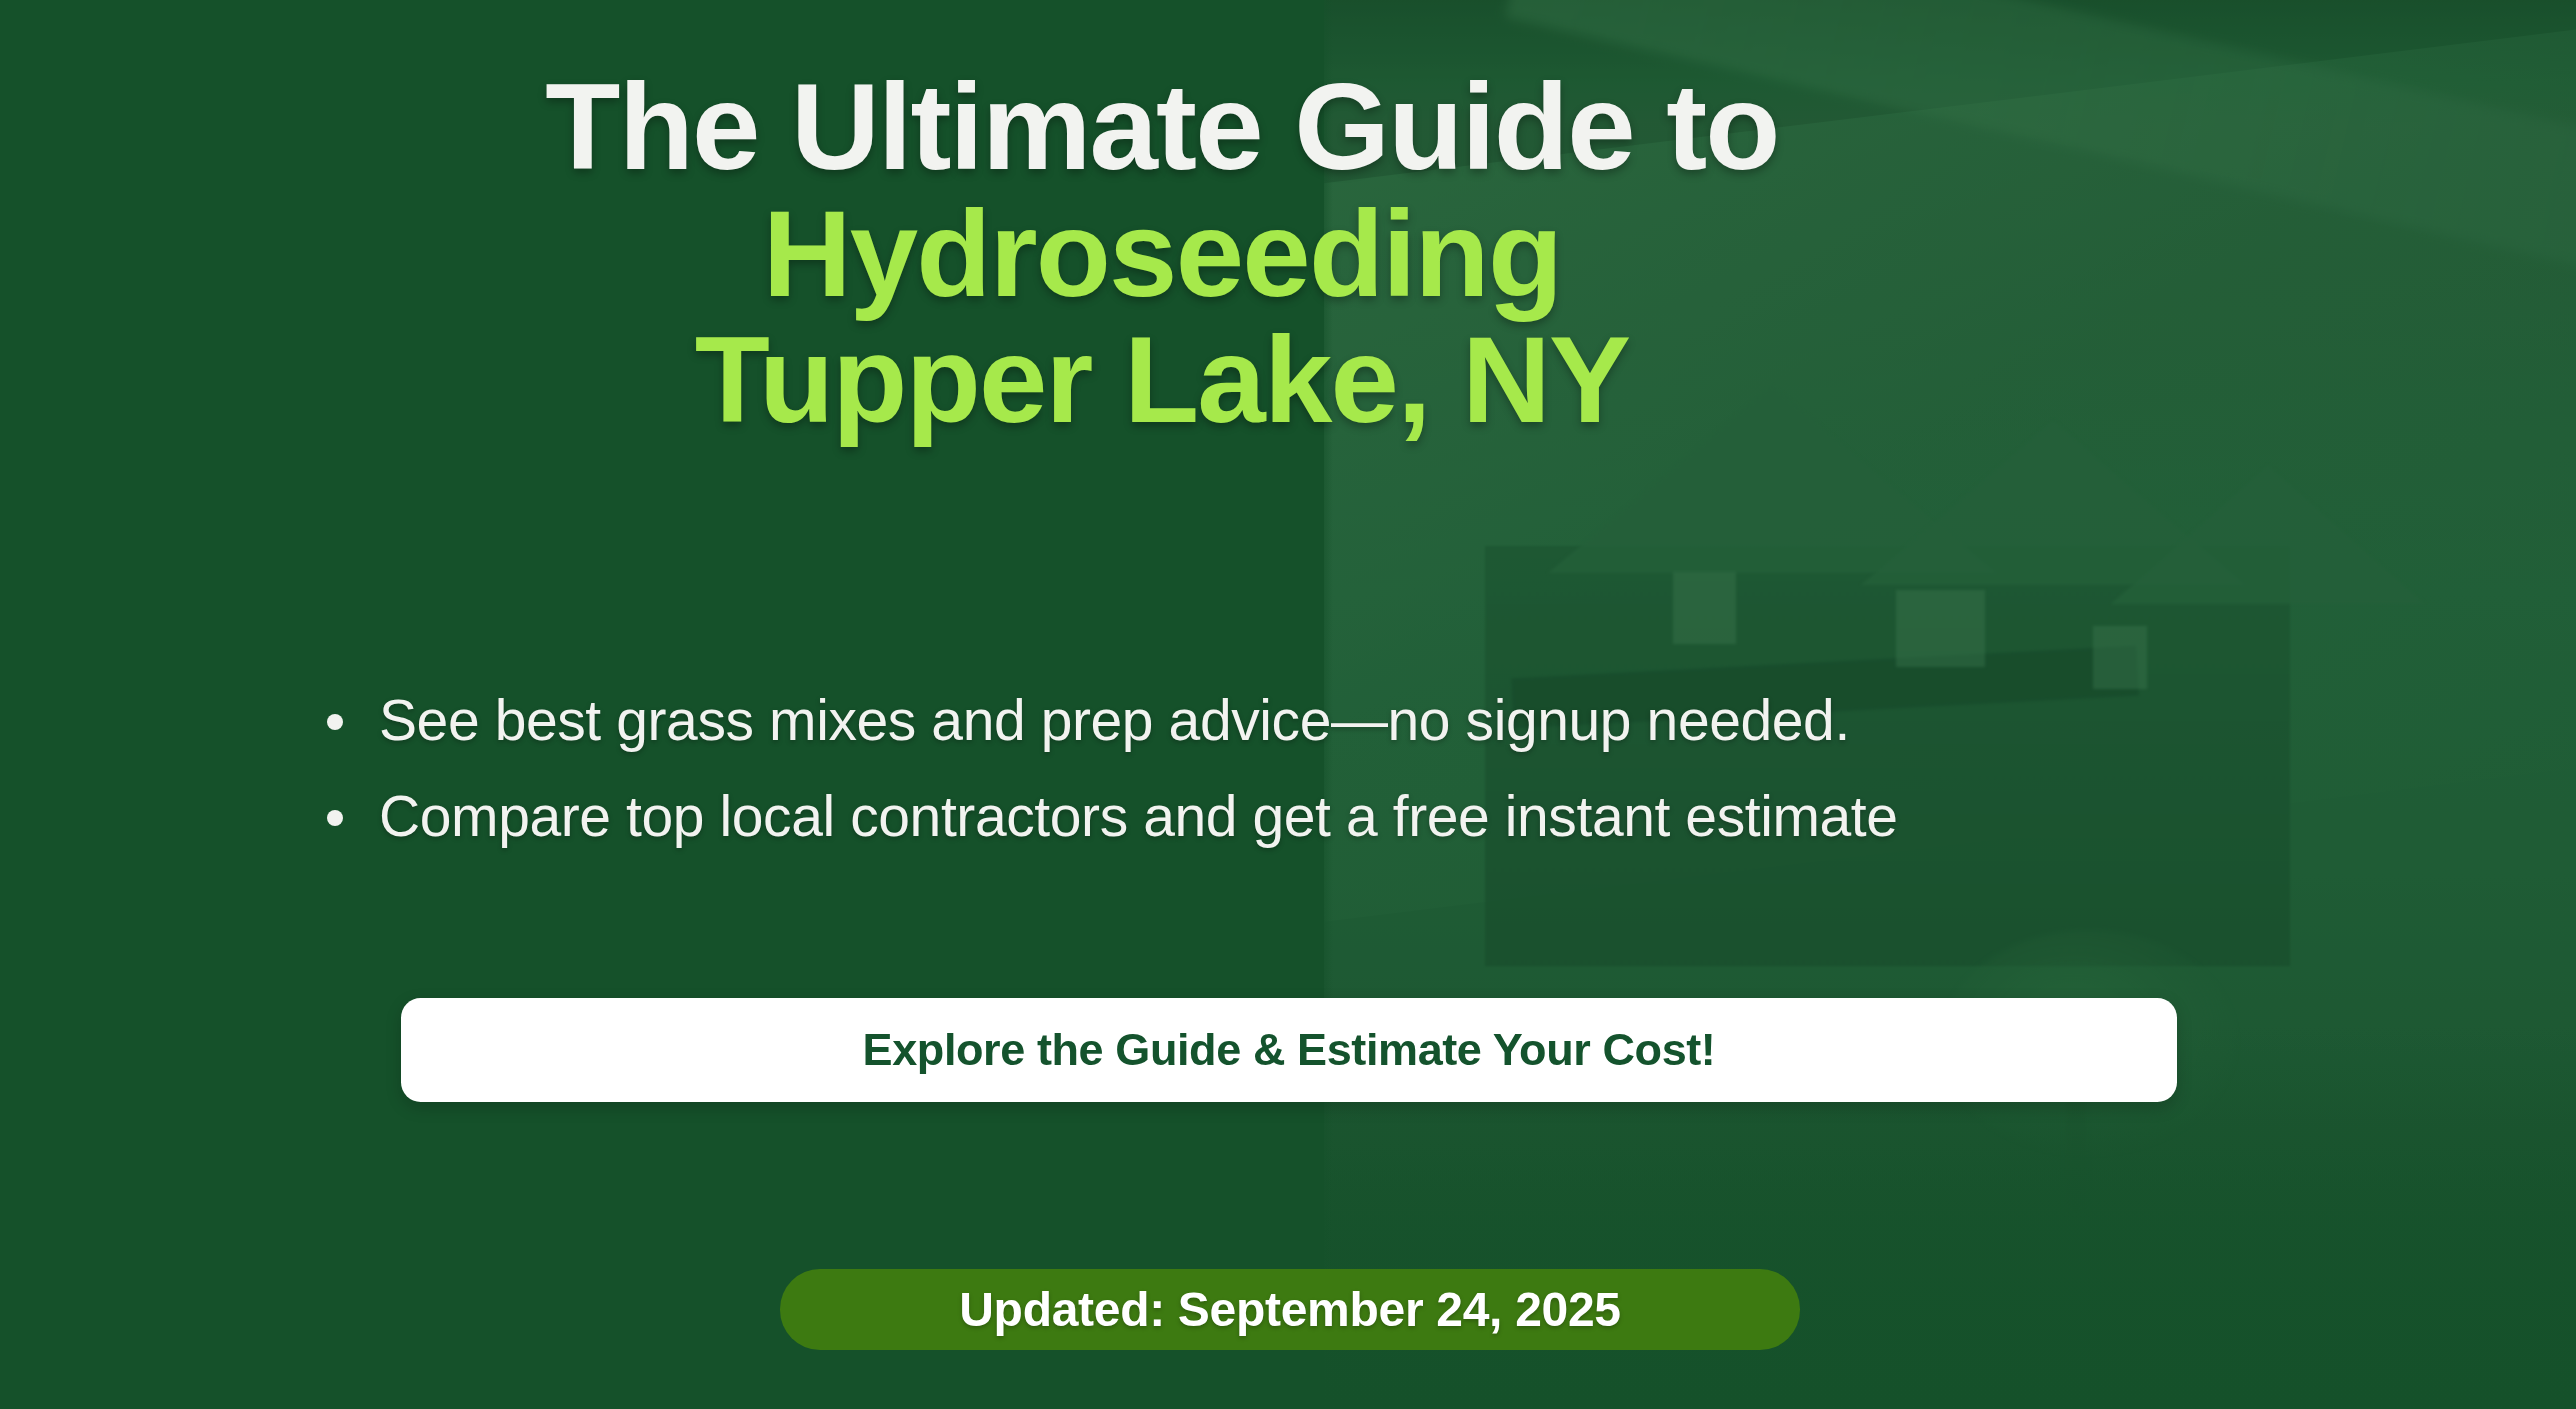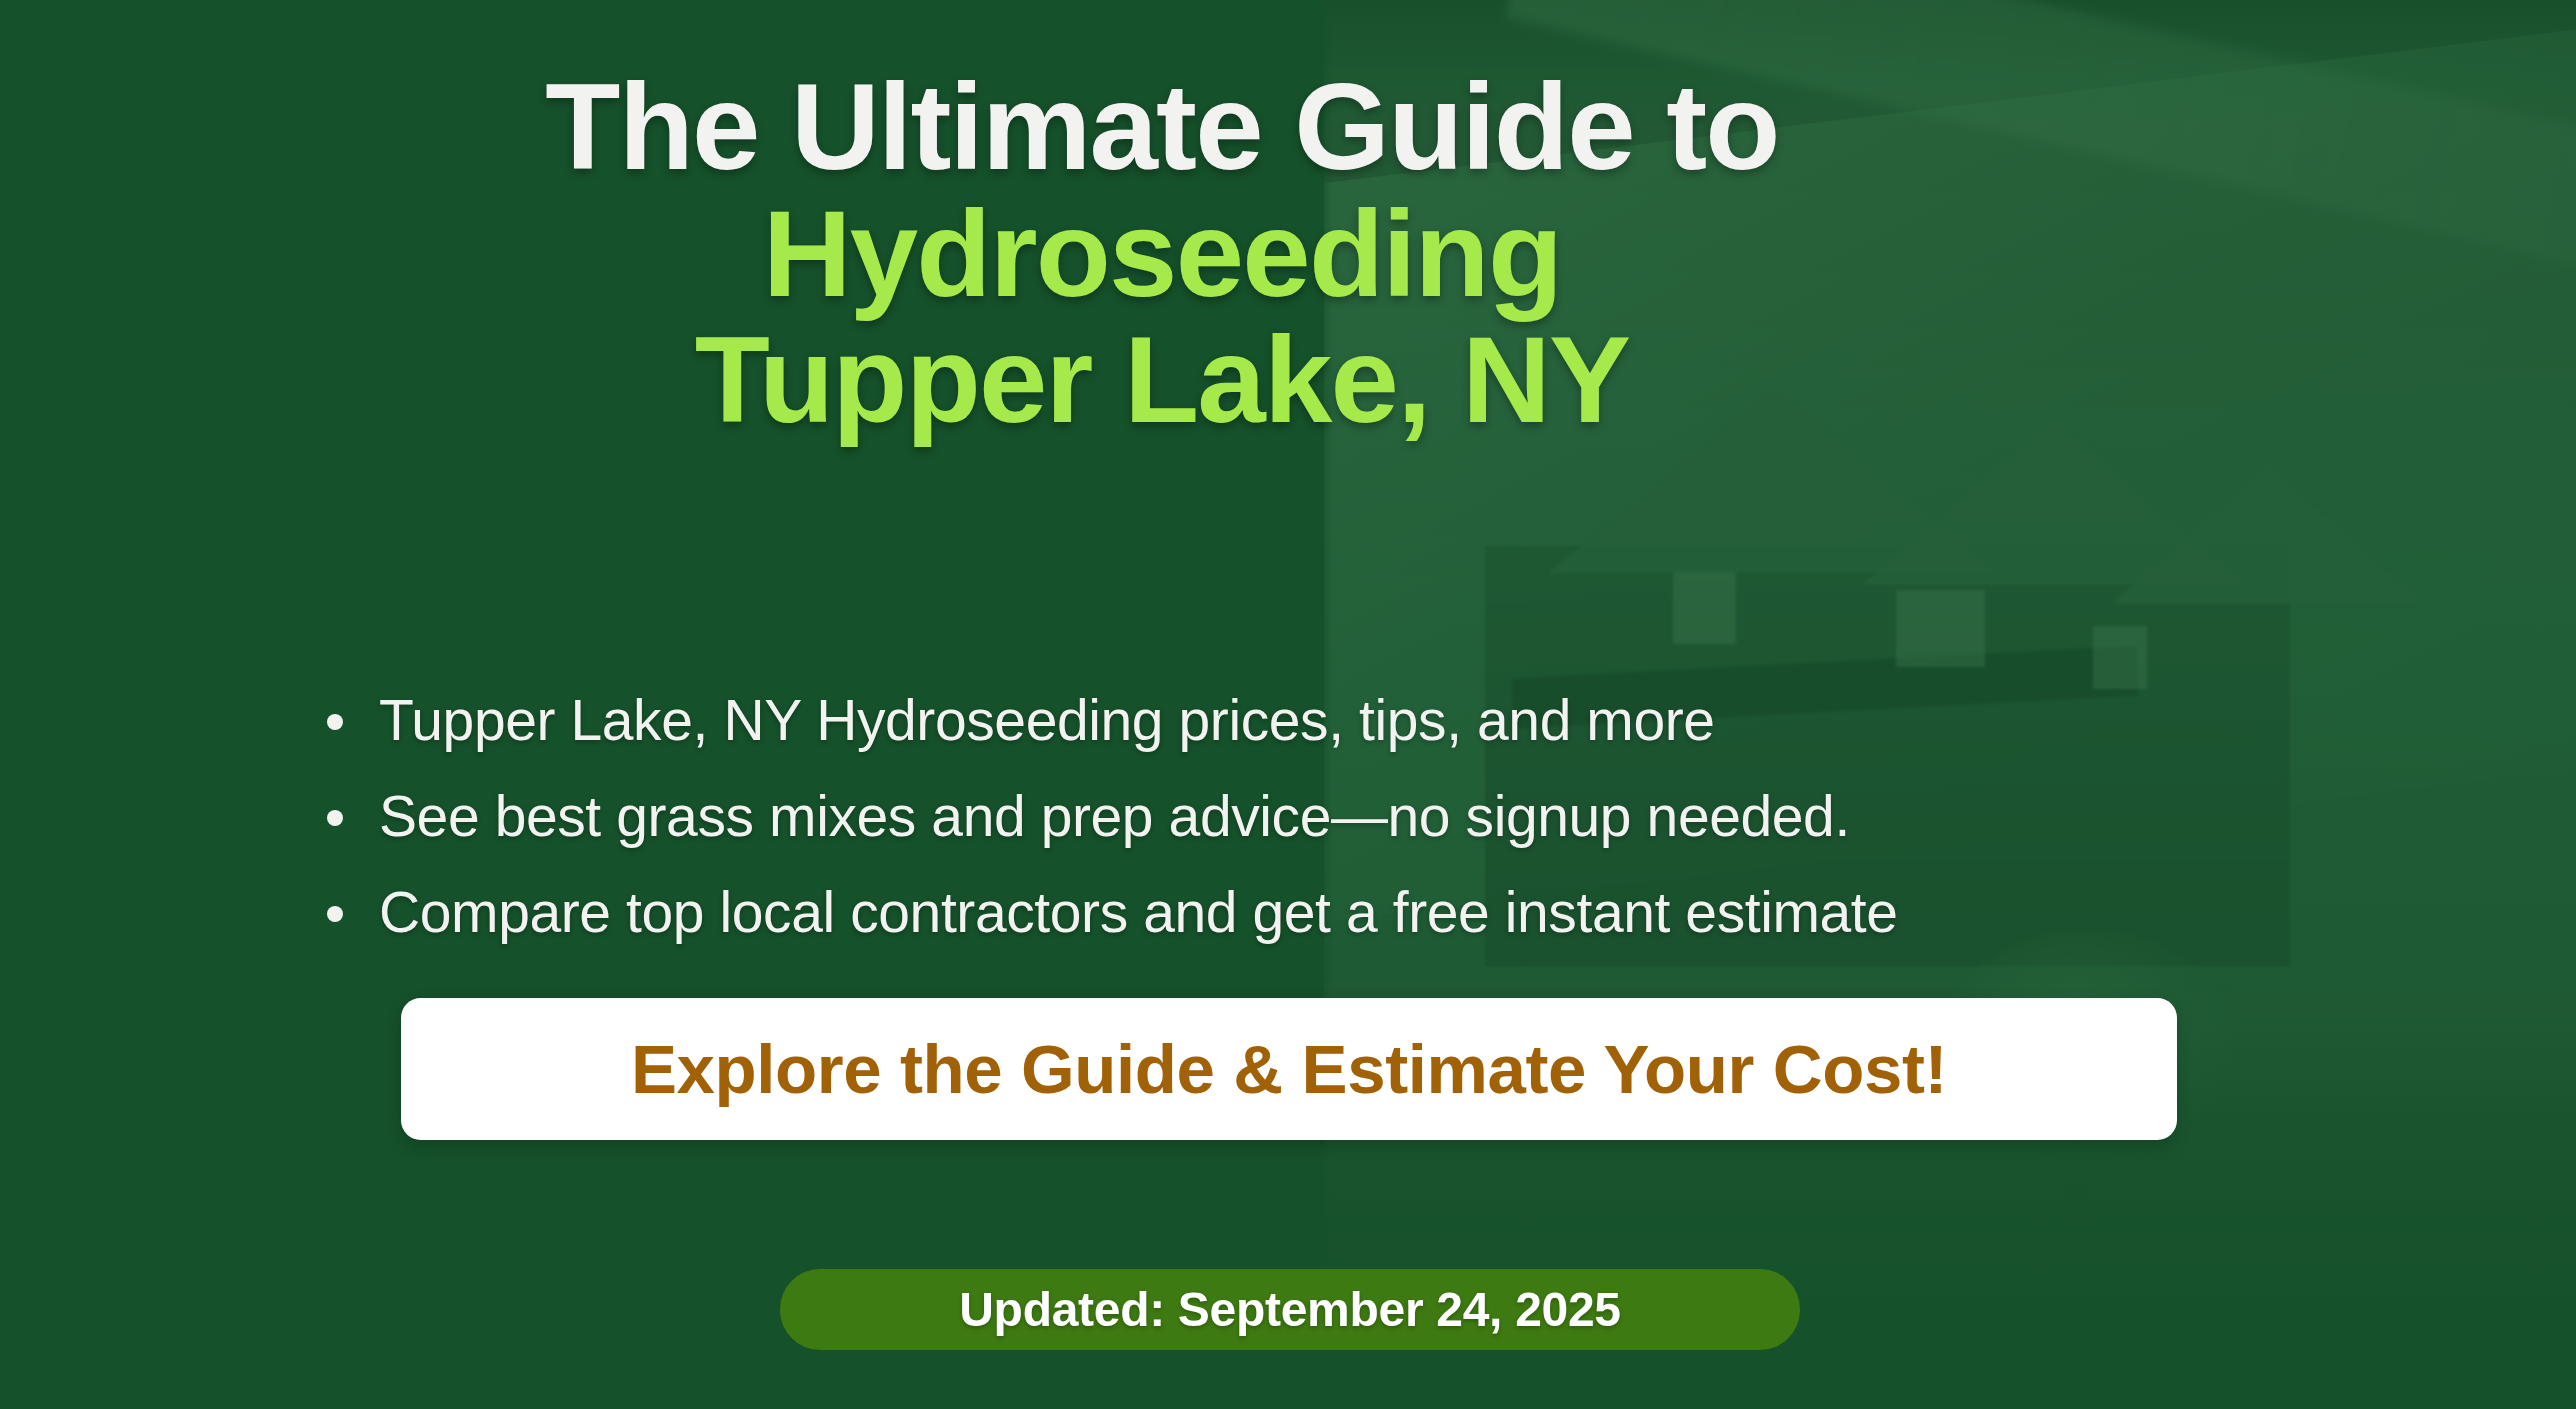--- a/index.html
+++ b/index.html
@@ -180,27 +180,27 @@
     height: 16px;
     border-radius: 50%;
     background: #F2F3F0;
   }
 
   #cta-button {
     position: absolute;
     left: 401px;
     top: 998px;
     width: 1776px;
-    height: 142px;
+    height: 104px;
     background: #FFFFFF;
     border: none;
     border-radius: 19.7px;
-    color: #a16207;
+    color: #14532d;
     font-family: "Liberation Sans", sans-serif;
-    font-size: 69px;
+    font-size: 45px;
     font-weight: 700;
     letter-spacing: -0.4px;
     cursor: pointer;
     box-shadow: 0 5.4px 16px rgba(0,0,0,0.18);
   }
 
   #updated-badge {
     position: absolute;
     left: 780px;
     top: 1237px;
@@ -247,21 +247,20 @@
 
   <div id="hero-content">
 
     <h1 id="headline">
       <span class="headline-line1">The Ultimate Guide to</span>
       <span class="headline-accent">Hydroseeding</span>
       <span class="headline-accent">Tupper Lake, NY</span>
     </h1>
 
     <ul id="bullet-list">
-      <li>Tupper Lake, NY Hydroseeding prices, tips, and more</li>
       <li>See best grass mixes and prep advice—no signup needed.</li>
       <li>Compare top local contractors and get a free instant estimate</li>
     </ul>
 
     <button id="cta-button">Explore the Guide &amp; Estimate Your Cost!</button>
 
     <div id="updated-badge">Updated: September 24, 2025</div>
 
   </div>
 </div>

